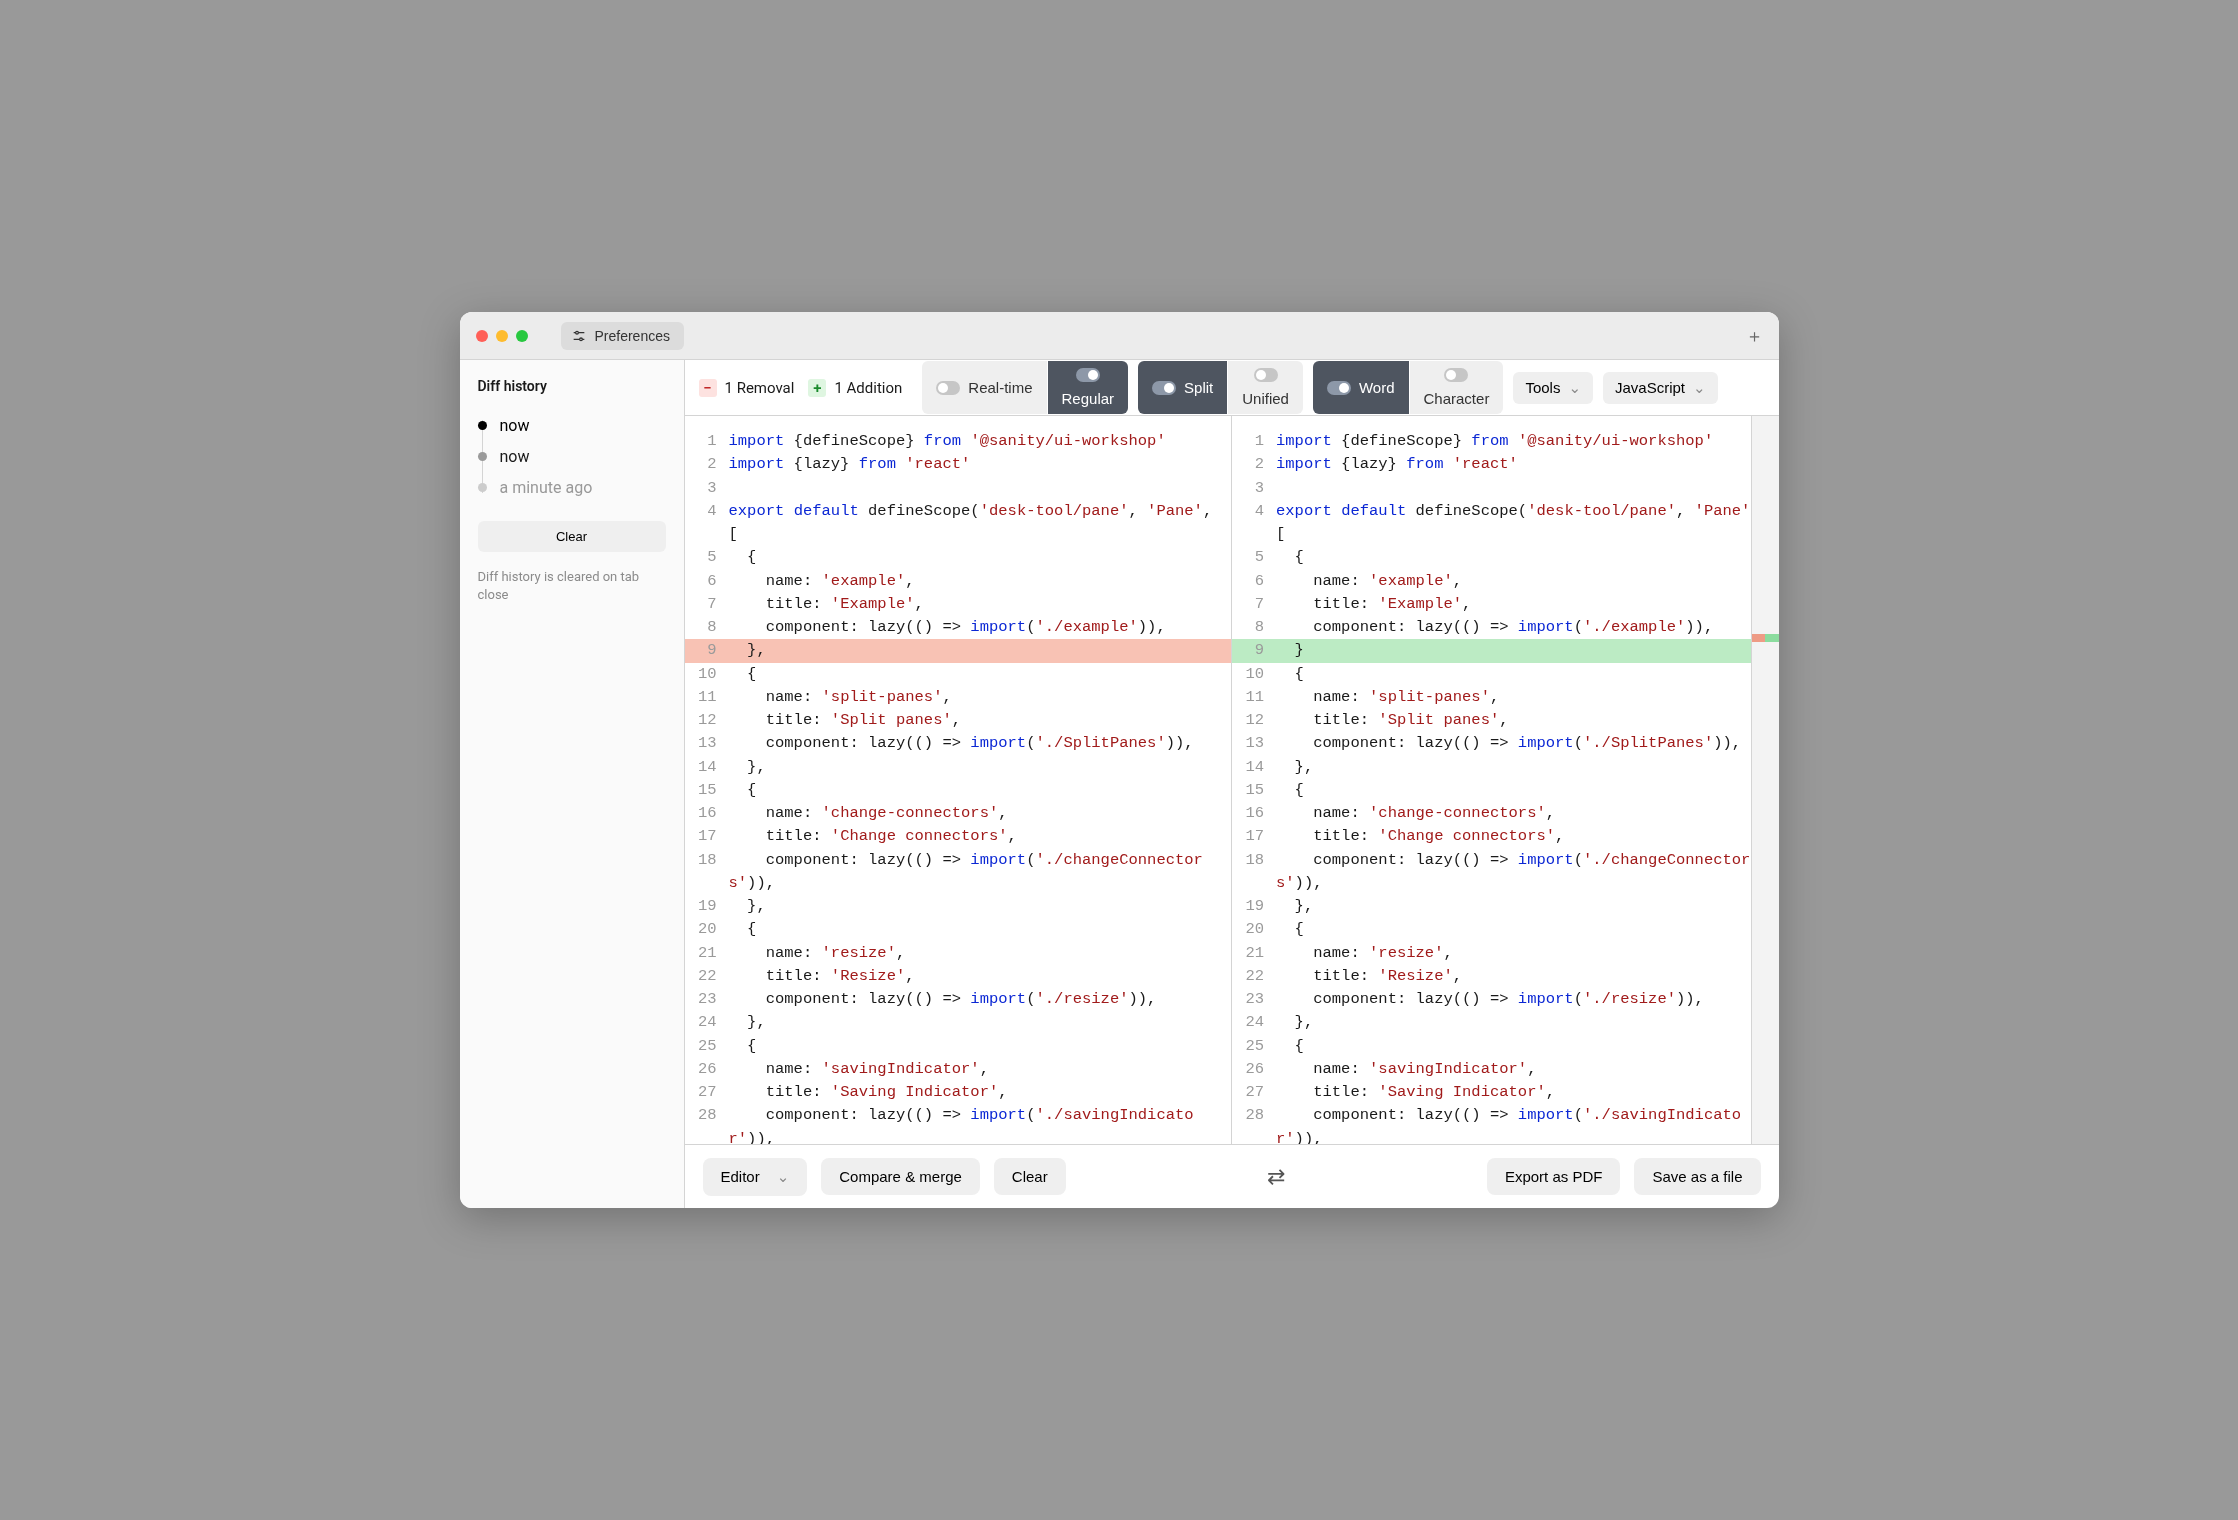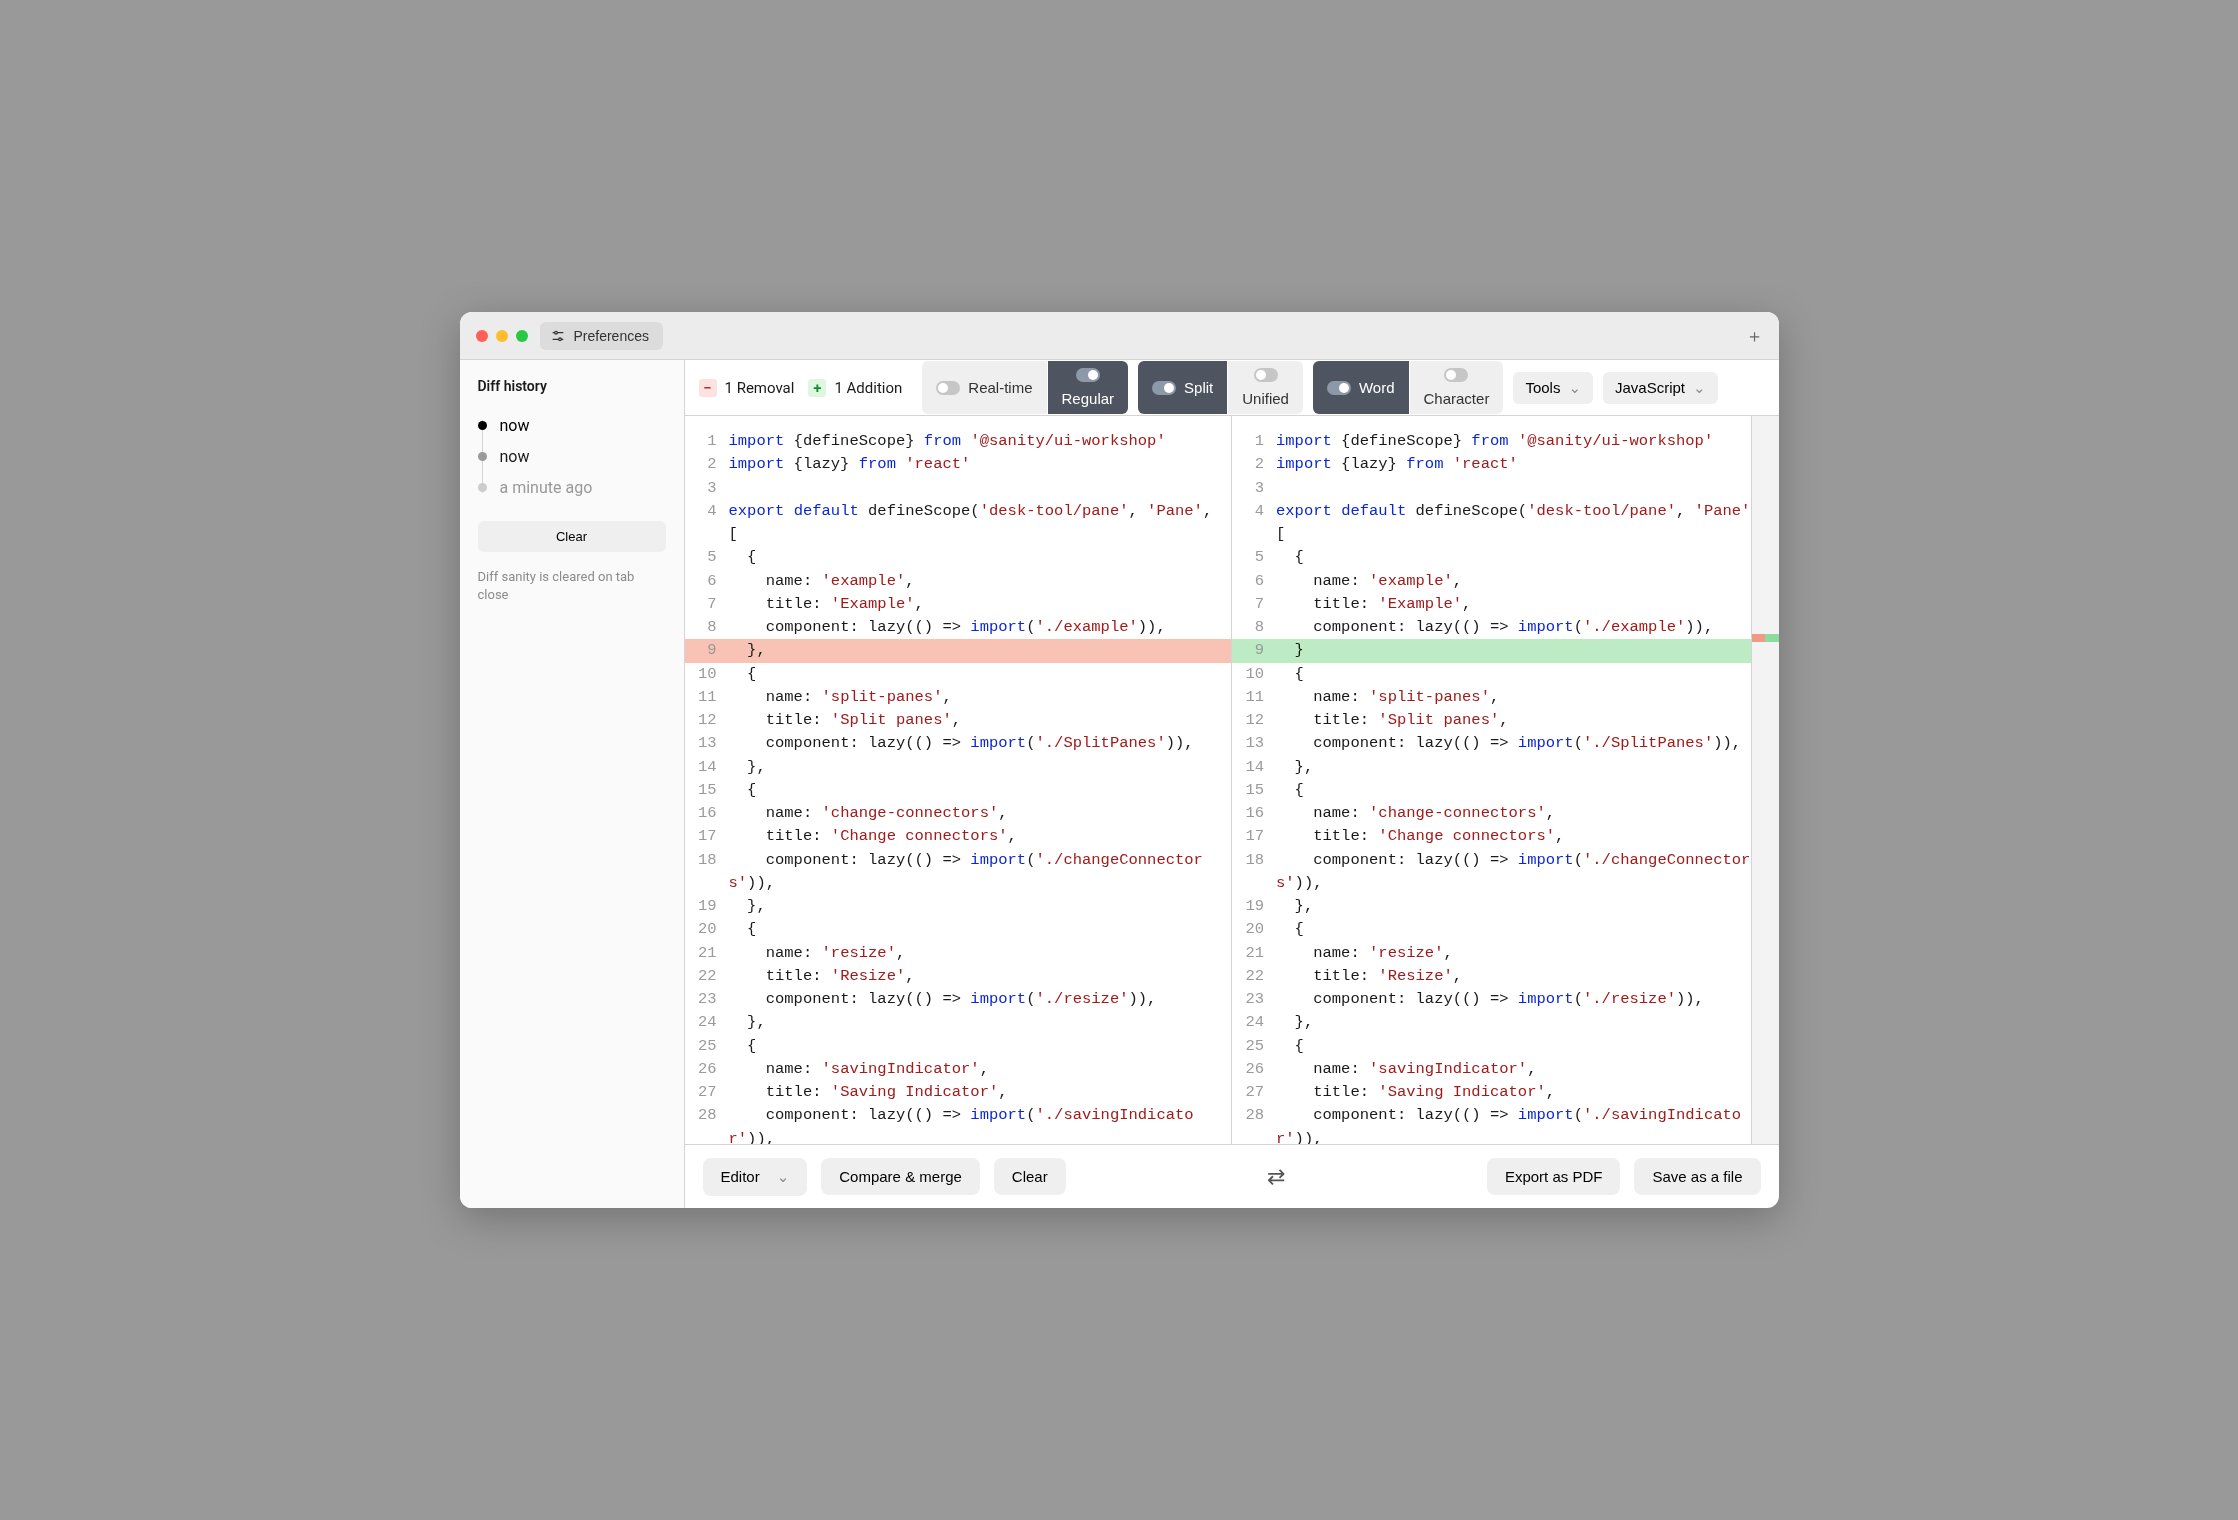--- a/index.html
+++ b/index.html
@@ -58,21 +58,21 @@
     border-bottom: 1px solid var(--border);
     flex: 0 0 auto;
   }
   .traffic-lights { display:flex; gap:8px; padding-left:16px; }
   .tl { width:12px; height:12px; border-radius:50%; }
   .tl.red    { background:#ff5f57; }
   .tl.yellow { background:#febc2e; }
   .tl.green  { background:#28c840; }
 
   .prefs-btn {
-    margin-left: 12px;
+    margin-left: 33px;
     background: #dcdcdc;
     border: none;
     border-radius: 6px;
     padding: 6px 14px 6px 10px;
     display:flex; align-items:center; gap:8px;
     font-size: 14px;
     color: #333;
     cursor:pointer;
   }
   .prefs-btn svg { width:16px; height:16px; }
@@ -303,21 +303,21 @@
   <div class="body">
 
     <aside class="sidebar">
       <h3>Diff history</h3>
       <ul class="history" id="history-list">
           <li class="active">now</li>
           <li class="">now</li>
           <li class="faded">a minute ago</li>
         </ul>
       <button class="clear-hist">Clear</button>
-      <div class="hist-note">Diff sanity is cleared on tab close</div>
+      <div class="hist-note">Diff history is cleared on tab close</div>
     </aside>
 
     <section class="main">
 
       <div class="toolbar">
         <div class="summary">
           <span class="sum-del">
             <span class="sign">−</span>
             <span>1 Removal</span>
           </span>

